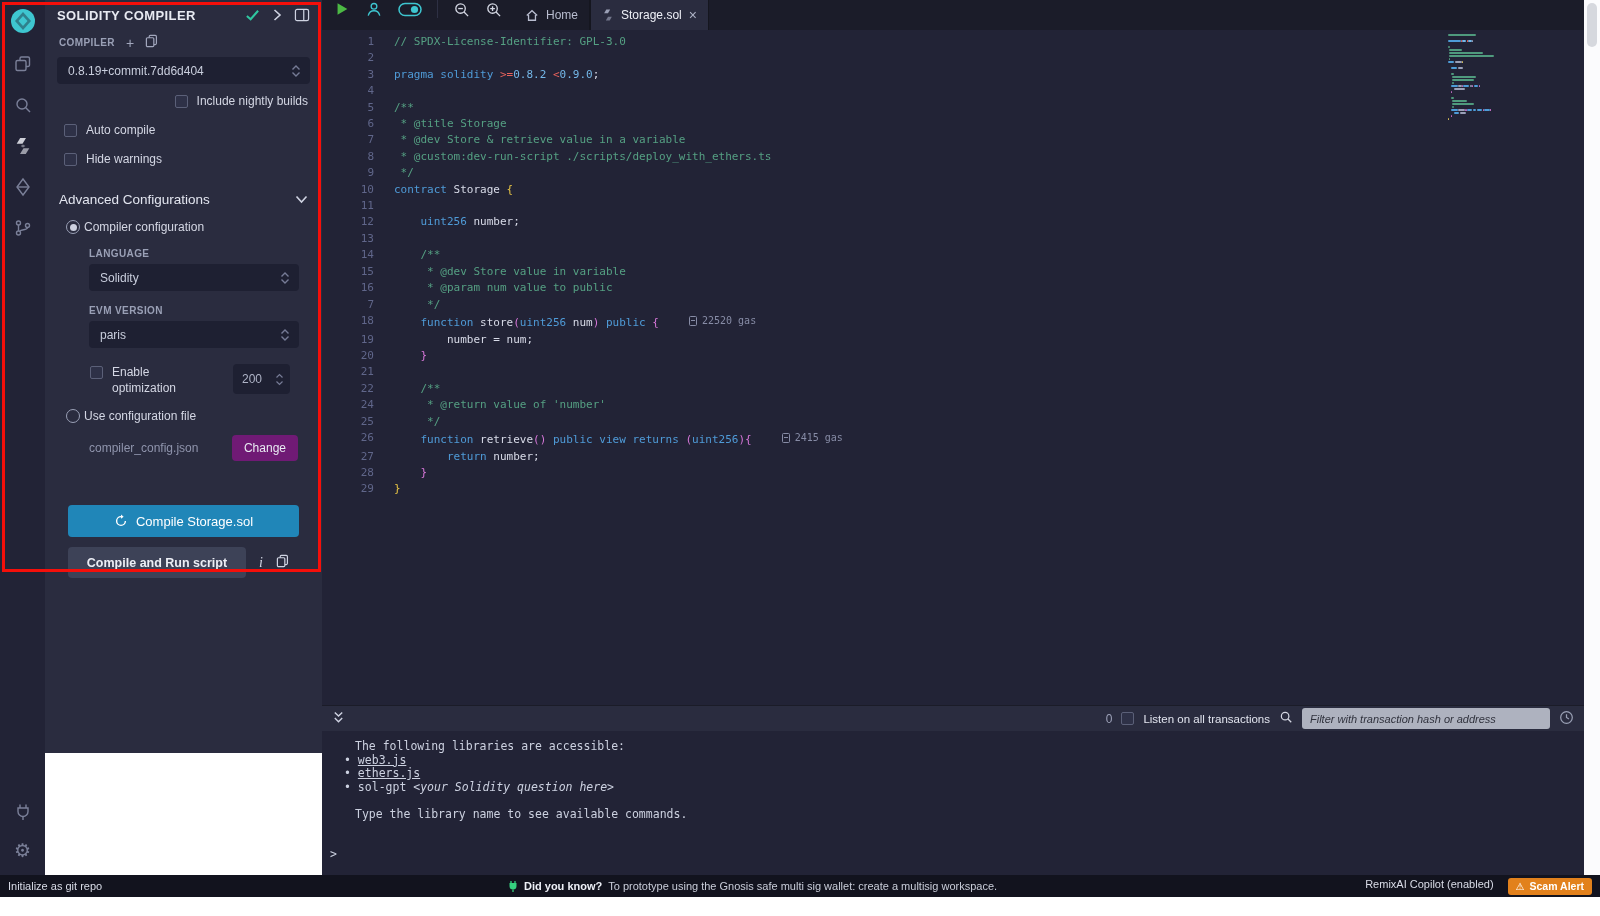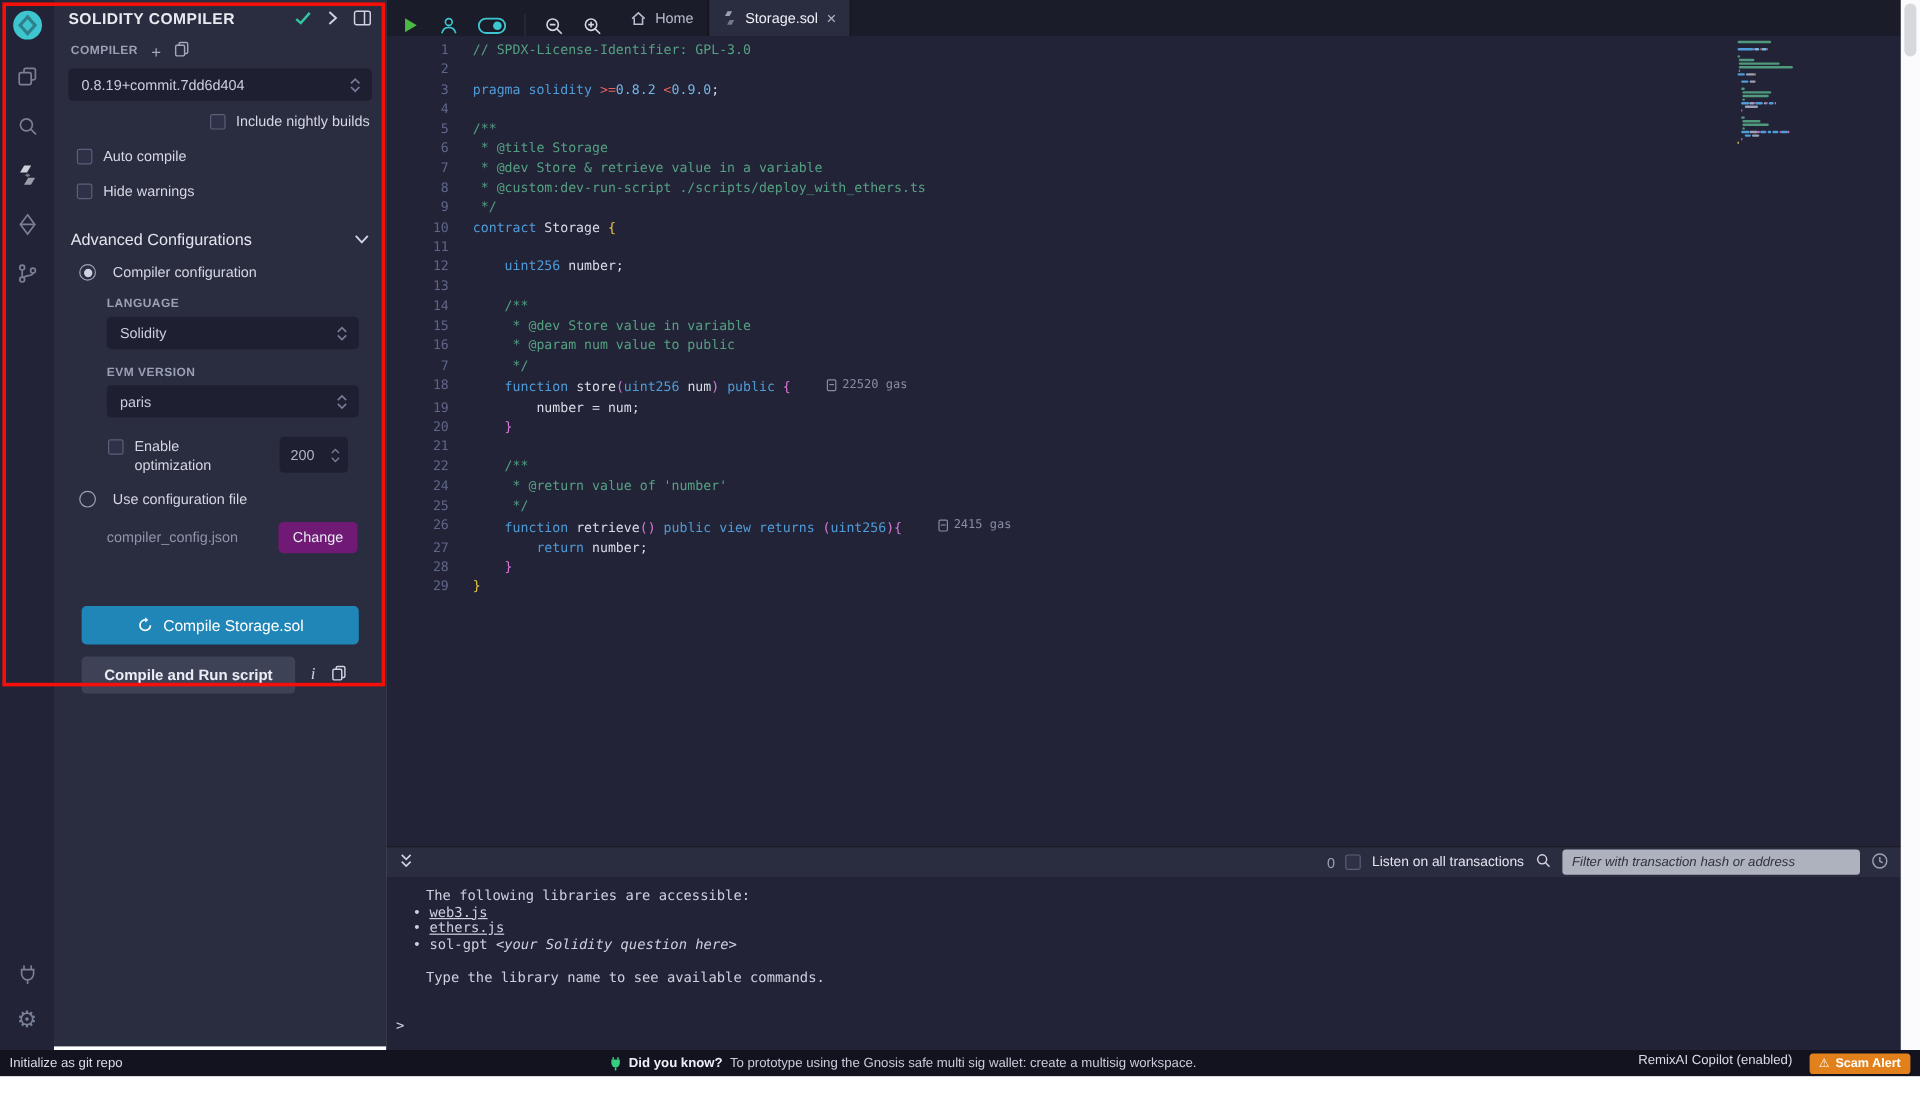--- a/index.html
+++ b/index.html
@@ -13,40 +13,40 @@
   .logo{width:28px;height:28px;margin-bottom:18px;cursor:pointer}
   .ib-group{display:flex;flex-direction:column;gap:19px;align-items:center}
   .ib-icon{width:22px;height:22px;display:flex;align-items:center;justify-content:center;cursor:pointer;opacity:.85}
   .ib-icon svg{stroke:#8a90aa;fill:none;stroke-width:1.4}
   .ib-icon.active svg{stroke:#eceef5}
   .ib-icon.active .fillable{fill:#eceef5;stroke:none}
   .ib-bottom{margin-top:auto;display:flex;flex-direction:column;gap:16px;align-items:center;padding-bottom:14px}
   .gear-glyph{font-family:"DejaVu Sans",sans-serif;font-size:19px;color:#8a90aa;line-height:1}
 
   
-  .side-panel{position:absolute;left:45px;top:0;width:277px;height:872px;background:#2a2c3f;font-size:12px}
+  .side-panel{position:absolute;left:45px;top:0;width:277px;height:753px;background:#2a2c3f;font-size:12px}
   .panel-header{height:30px;display:flex;align-items:center;padding:0 12px;gap:8px}
   .panel-title{font-size:13px;font-weight:bold;letter-spacing:.4px;color:#e8eaf2}
   .ph-icons{margin-left:auto;display:flex;gap:11px;align-items:center}
   .ph-icons span{cursor:pointer;display:flex}
   .mini-label{font-size:10px;letter-spacing:.4px;color:#9aa0b6;font-weight:bold}
   .compiler-label-row{display:flex;align-items:center;gap:11px;padding:4px 12px 0 14px}
   .mini-icon{color:#a2a7bd;font-size:14px;line-height:1;cursor:pointer}
   .select{display:flex;align-items:center;justify-content:space-between;background:#1e2032;
           border-radius:4px;height:27px;padding:0 8px 0 11px;color:#c9cedd;cursor:pointer}
   .version-select{margin:6px 12px 0 12px}
   .cb{width:13px;height:13px;flex:none;border:1px solid #5b6078;background:#2e3147;border-radius:2px;cursor:pointer}
   .cb-row{display:flex;align-items:center;gap:9px;color:#d4d7e4;cursor:default}
   .row-nightly{justify-content:flex-end;padding:10px 14px 0 0}
   .row-left{padding:15px 0 0 19px}
   .adv-header{display:flex;align-items:center;justify-content:space-between;padding:26px 14px 0 14px;
               color:#e2e5ef;font-size:13.5px;cursor:pointer}
   .radio{width:14px;height:14px;flex:none;border:1px solid #9aa0b6;border-radius:50%;position:relative;cursor:pointer}
   .radio.checked::after{content:'';position:absolute;left:2.5px;top:2.5px;width:7px;height:7px;border-radius:50%;background:#cdd1e0}
-  .radio-row{display:flex;align-items:flex-start;gap:14px;padding:13px 0 0 21px;color:#d4d7e4}
+  .radio-row{display:flex;align-items:flex-start;gap:4px;padding:13px 0 0 21px;color:#d4d7e4}
   .indent{padding-left:44px;padding-right:23px}
   .field-label{font-size:10px;letter-spacing:.4px;color:#9aa0b6;font-weight:bold;padding-top:14px}
   .indent .select{margin-top:5px}
   .opt-row{display:flex;align-items:flex-start;gap:9px;padding:16px 32px 0 45px}
   .opt-row .lbl{width:84px;line-height:1.35;color:#d4d7e4}
   .num-input{margin-left:auto;width:57px;height:30px;background:#1e2032;border-radius:4px;display:flex;
              align-items:center;justify-content:space-between;padding:0 6px 0 9px;color:#aeb3c6}
   .cfg-row{display:flex;align-items:center;padding:12px 24px 0 44px}
   .cfg-name{color:#8f94ac}
   .btn-change{margin-left:auto;background:#701a75;color:#e8eaf2;border:none;border-radius:4px;
@@ -54,21 +54,21 @@
   .btn-compile{margin:44px 23px 0 23px;width:231px;height:32px;background:#2086b8;border:none;border-radius:4px;
                color:#fff;font-size:13px;display:flex;align-items:center;justify-content:center;gap:8px;
                cursor:pointer;font-family:inherit}
   .run-row{display:flex;align-items:center;gap:13px;margin:10px 0 0 23px}
   .btn-compile-run{width:178px;height:31px;background:#3d4257;border:none;border-radius:4px;color:#eceef5;
                    font-size:12.5px;font-weight:bold;cursor:pointer;font-family:inherit}
   .info-glyph{font-family:"Liberation Serif",serif;font-style:italic;font-size:14px;color:#cfd3e2;cursor:pointer}
 
   
   .main{position:absolute;left:322px;top:0;width:1262px;height:875px;background:#222336}
-  .tab-bar{position:absolute;left:0;top:0;width:100%;height:30px;background:#1b1c29;display:flex;align-items:flex-end}
+  .tab-bar{position:absolute;left:0;top:0;width:100%;height:30px;background:#1b1c29;display:flex;align-items:flex-start}
   .tb-icons{display:flex;align-items:center;gap:15px;padding:0 12px}
   .tb-icons span{display:flex;cursor:pointer}
   .tb-sep{width:1px;height:18px;background:#2e3044}
   .tab{display:flex;align-items:center;gap:7px;height:30px;padding:0 11px;font-size:12px;color:#b9bdcf;
        border-right:1px solid #15161f;cursor:pointer}
   .tab.active{background:#2a2c3f;color:#eef0f7;border-left:1px solid #15161f}
   .tab-close{font-size:14px;color:#aeb3c6;line-height:1;cursor:pointer}
 
   .editor{position:absolute;left:0;top:30px;width:100%;height:675px;background:#222336;overflow:hidden}
   .code-lines{padding-top:4px;font-family:"DejaVu Sans Mono",monospace;font-size:11px;line-height:16.4px}

